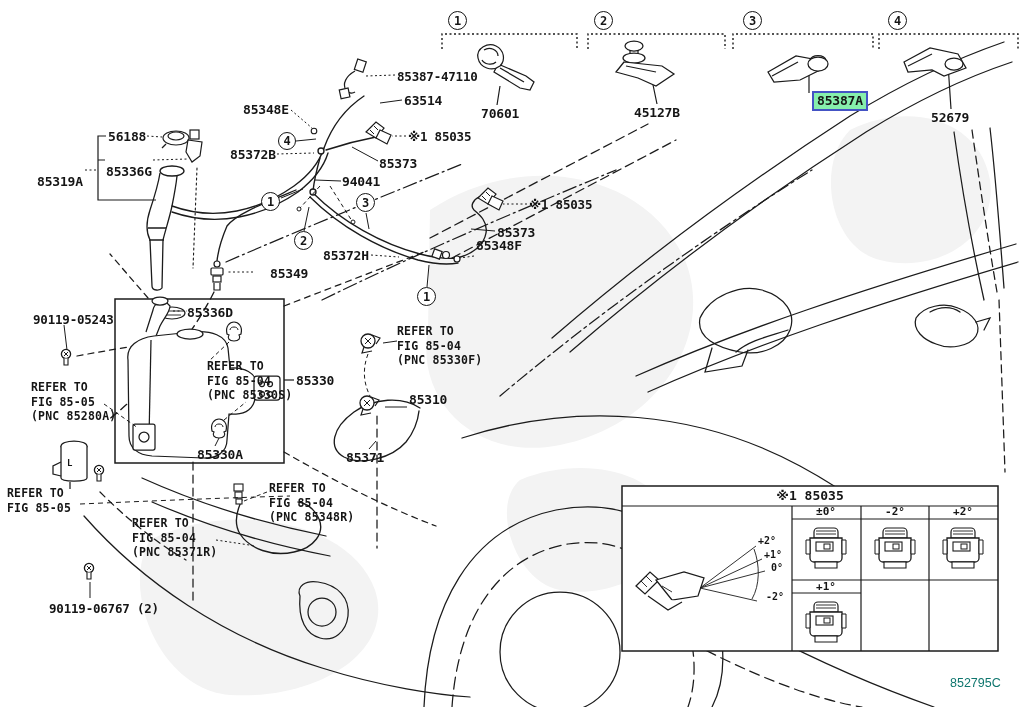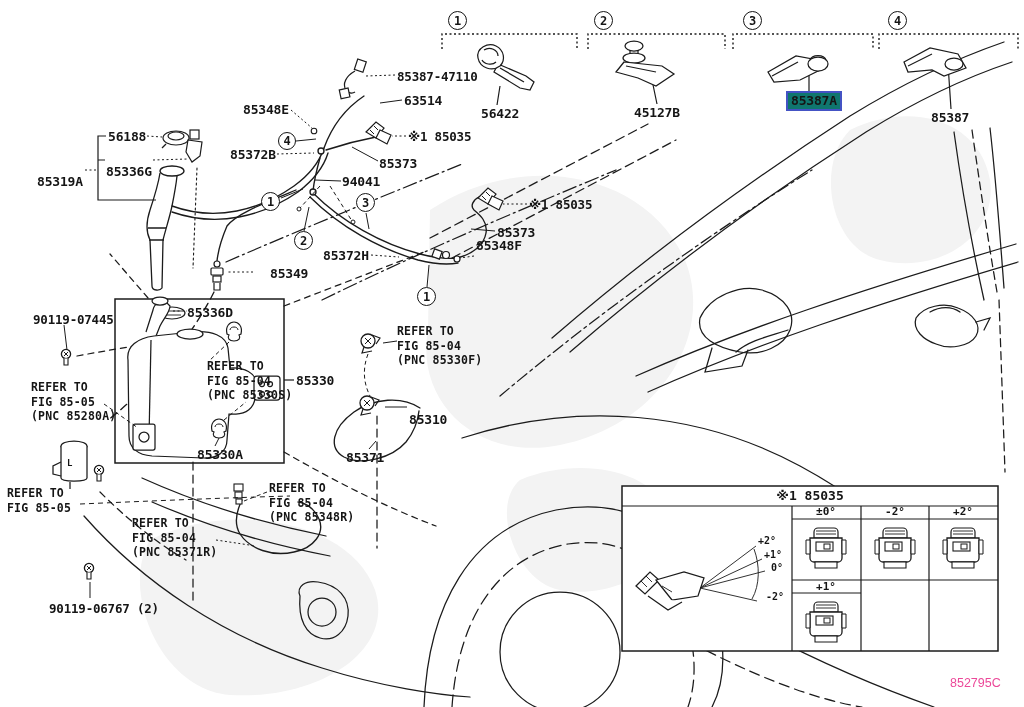--- a/index.html
+++ b/index.html
@@ -12,21 +12,21 @@
   .refer-note{position:absolute;font:700 11.5px "DejaVu Sans Mono","DejaVu Sans",monospace;
         color:#151515;line-height:14.5px;white-space:nowrap;letter-spacing:0.2px;}
   .callout{position:absolute;width:19px;height:19px;border:1.7px solid #151515;border-radius:50%;
         background:#fff;display:flex;align-items:center;justify-content:center;
         font:700 12px "DejaVu Sans Mono",monospace;color:#151515;box-sizing:border-box;}
   .inset-cell-label{position:absolute;font:700 11px "DejaVu Sans Mono","DejaVu Sans",monospace;
         color:#151515;text-align:center;}
   .angle-label{position:absolute;font:700 10px "DejaVu Sans Mono","DejaVu Sans",monospace;color:#151515;}
   .inset-title{position:absolute;font:700 13px "DejaVu Sans Mono","DejaVu Sans",monospace;
         color:#151515;text-align:center;}
-  .fig-code{position:absolute;font:12.5px "Liberation Sans","DejaVu Sans",sans-serif;color:#ec4899;}
+  .fig-code{position:absolute;font:12.5px "Liberation Sans","DejaVu Sans",sans-serif;color:#0f766e;}
   .pump-mark{position:absolute;font:700 9px "DejaVu Sans Mono",monospace;color:#151515;}
 </style>
 </head>
 <body>
 
 <div id="page">
 
 <svg width="1024" height="707" viewBox="0 0 1024 707">
   <defs>
     <g id="grommet">
@@ -342,46 +342,46 @@
 <div class="callout" style="left:294px;top:231px">
       <span>2</span>
     </div>
 <div class="callout" style="left:356px;top:193px">
       <span>3</span>
     </div>
 <div class="callout" style="left:417px;top:287px">
       <span>1</span>
     </div>
 
-<div class="part-label" style="left:481px;top:106px">56422</div>
+<div class="part-label" style="left:481px;top:106px">70601</div>
 <div class="part-label" style="left:634px;top:105px">45127B</div>
-<div class="part-label" style="left:786px;top:93px"><span style="background:#0f766e;border:2px solid #4453c4;padding:0 3px 1px 3px;">85387A</span></div>
-<div class="part-label" style="left:931px;top:110px">85387</div>
+<div class="part-label" style="left:786px;top:93px"><span style="background:#86efac;border:2px solid #4453c4;padding:0 3px 1px 3px;margin-left:26px;">85387A</span></div>
+<div class="part-label" style="left:931px;top:110px">52679</div>
 
 <div class="part-label sm" style="left:397px;top:69px">85387-47110</div>
 <div class="part-label" style="left:404px;top:93px">63514</div>
 <div class="part-label" style="left:243px;top:102px">85348E</div>
 <div class="part-label sm" style="left:408px;top:129px">※1 85035</div>
 <div class="part-label" style="left:230px;top:147px">85372B</div>
 <div class="part-label" style="left:379px;top:156px">85373</div>
 <div class="part-label" style="left:342px;top:174px">94041</div>
 <div class="part-label" style="left:108px;top:129px">56188</div>
 <div class="part-label" style="left:106px;top:164px">85336G</div>
 <div class="part-label" style="left:37px;top:174px">85319A</div>
 <div class="part-label sm" style="left:529px;top:197px">※1 85035</div>
 <div class="part-label" style="left:497px;top:225px">85373</div>
 <div class="part-label" style="left:476px;top:238px">85348F</div>
 <div class="part-label" style="left:323px;top:248px">85372H</div>
 <div class="part-label" style="left:270px;top:266px">85349</div>
 
-<div class="part-label sm" style="left:33px;top:312px">90119-07445</div>
+<div class="part-label sm" style="left:33px;top:312px">90119-05243</div>
 <div class="part-label" style="left:187px;top:305px">85336D</div>
 <div class="part-label" style="left:296px;top:373px">85330</div>
 <div class="part-label" style="left:197px;top:447px">85330A</div>
-<div class="part-label" style="left:409px;top:412px">85310</div>
+<div class="part-label" style="left:409px;top:392px">85310</div>
 <div class="part-label" style="left:346px;top:450px">85371</div>
 <div class="part-label sm" style="left:49px;top:601px">90119-06767 (2)</div>
 <div class="pump-mark" style="left:67px;top:458px">L</div>
 
 <div class="refer-note" style="left:397px;top:324px">
   <div>REFER TO</div>
   <div>FIG 85-04</div>
   <div>(PNC 85330F)</div>
 </div>
 <div class="refer-note" style="left:207px;top:359px">

